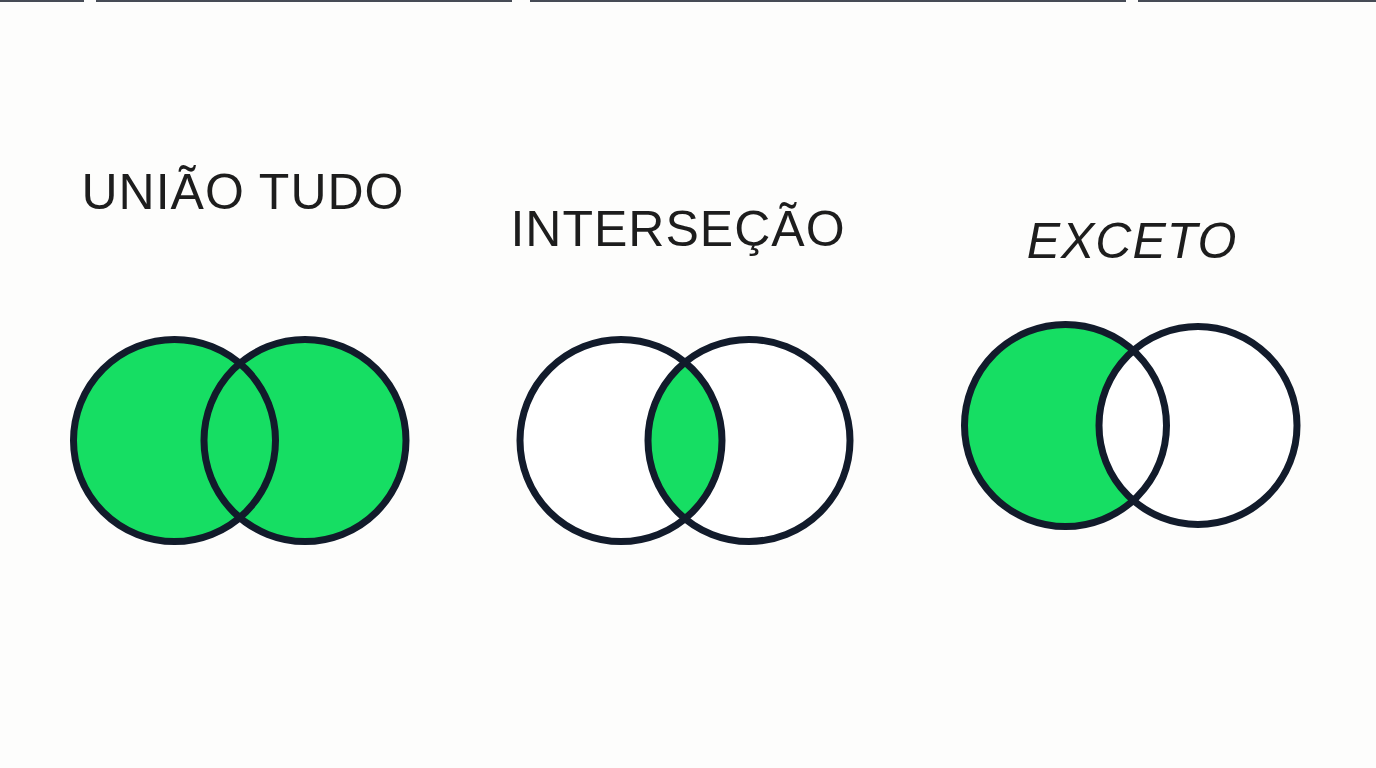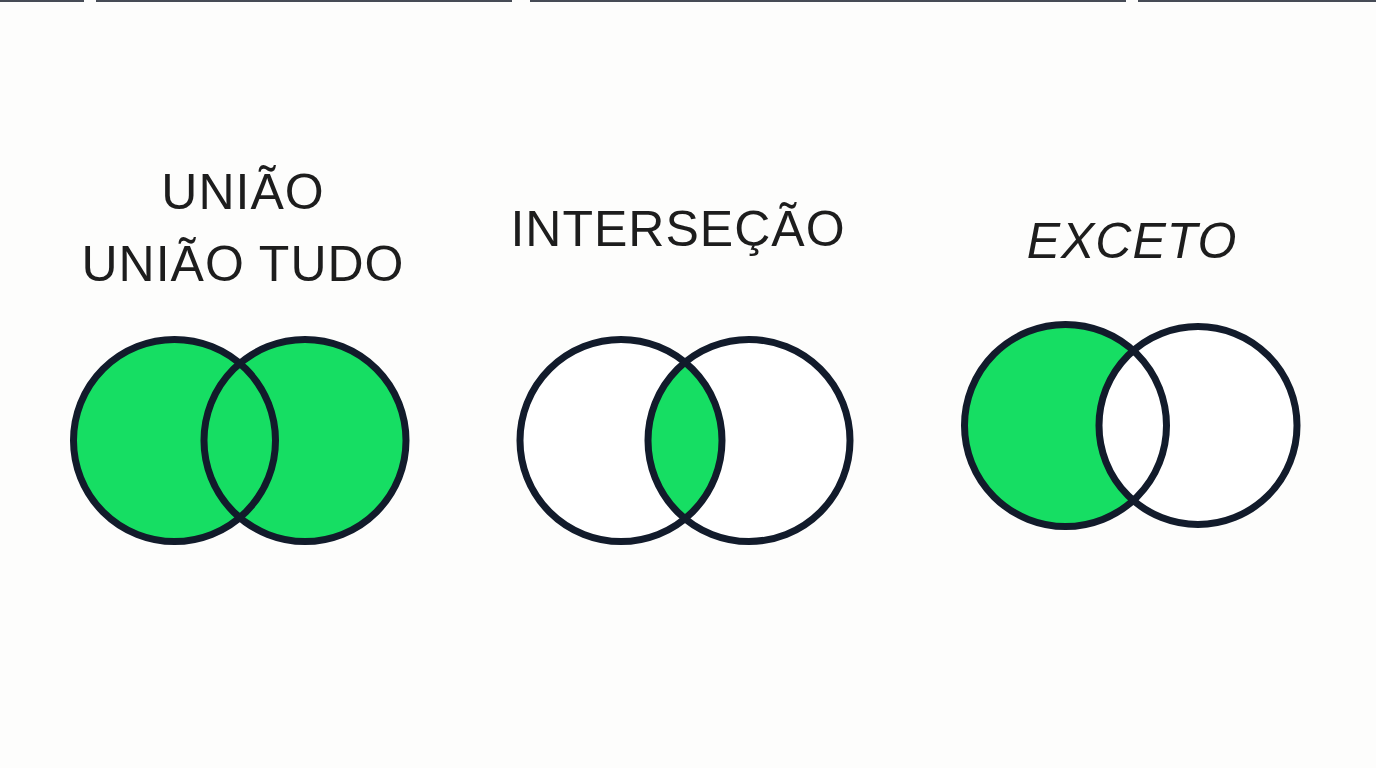--- a/index.html
+++ b/index.html
@@ -33,21 +33,20 @@
   .outlined{fill:none;stroke:var(--outline,#121b2b);stroke-width:7px;}
   .fill-green{fill:var(--green,#16de63);}
   .fill-white{fill:#ffffff;}
 </style>
 </head>
 <body>
 
 <div class="top-edge"></div>
 
 <div class="venn-title" id="title-union">
-  <span>UNIÃO</span>
   <span>UNIÃO TUDO</span>
 </div>
 <svg class="venn-svg" id="venn-union" viewBox="0 0 360 230">
   <circle cx="114.5" cy="114.5" r="101" class="fill-green"></circle>
   <circle cx="245" cy="114.5" r="101" class="fill-green"></circle>
   <circle cx="114.5" cy="114.5" r="101" class="outlined"></circle>
   <circle cx="245" cy="114.5" r="101" class="outlined"></circle>
 </svg>
 
 <div class="venn-title" id="title-intersect">

